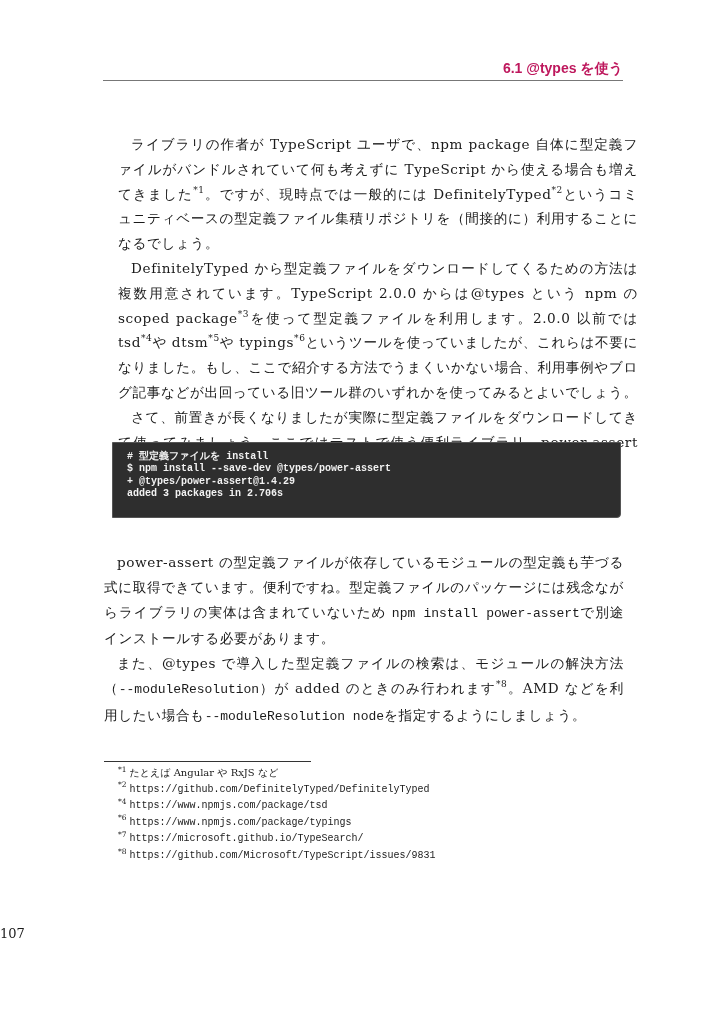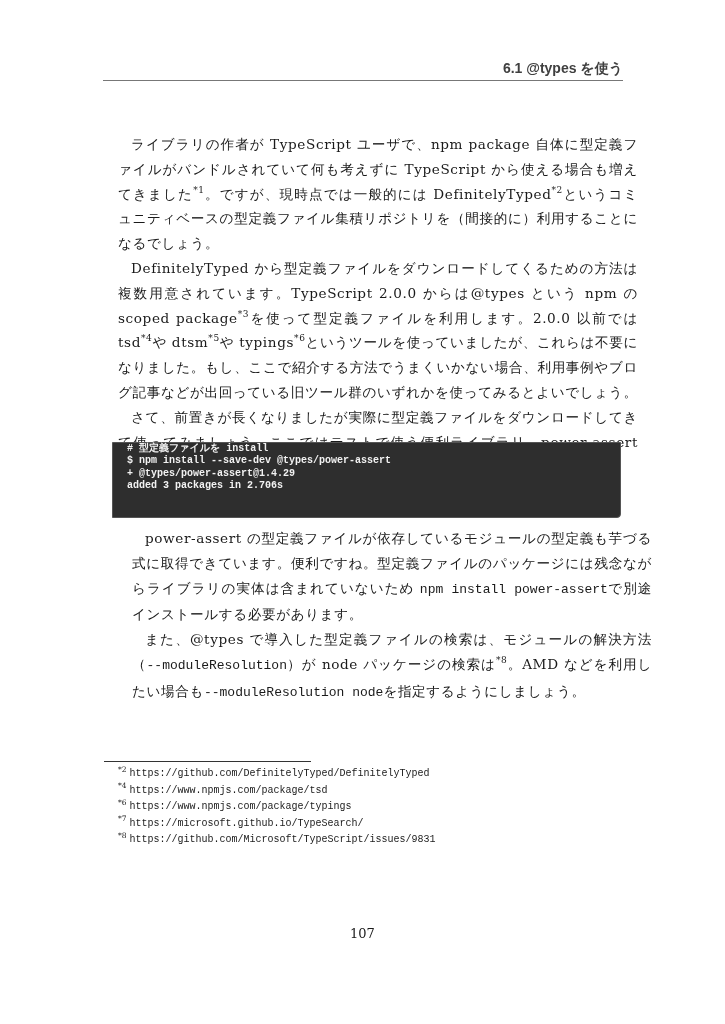--- a/index.html
+++ b/index.html
@@ -4,42 +4,42 @@
 <style>
   html, body { margin: 0; padding: 0; background: #ffffff; }
   body { width: 725px; height: 1024px; position: relative; overflow: hidden; color: #1a1a1a; }
   .serif { font-family: "DejaVu Serif", "Liberation Serif", serif; }
   .header {
     position: absolute; left: 103px; top: 58px; width: 520px; height: 22px;
     border-bottom: 1.5px solid #777;
   }
   .header-title {
     position: absolute; right: 0; top: 2px;
-    font-family: "Liberation Sans", "DejaVu Sans", sans-serif; font-weight: bold; font-size: 14px; color: #404040;
+    font-family: "Liberation Sans", "DejaVu Sans", sans-serif; font-weight: bold; font-size: 14px; color: #be185d;
   }
   .body { position: absolute; left: 104px; top: 132px; width: 520px; font-size: 13.6px; line-height: 24.8px; margin-left: 14px; }
   .p { margin: 0; text-indent: 13px; text-align: justify; letter-spacing: 0.6px; }
   .fn-ref { font-size: 9px; vertical-align: super; line-height: 0; }
   .inline-code { font-family: "Liberation Mono", "DejaVu Sans Mono", monospace; font-size: 13px; letter-spacing: 0; }
   .codeblock {
     position: absolute; left: 112px; top: 442px; width: 509px; height: 76px;
     background: #2e2e2e; border: 1px solid #555; border-radius: 0 0 4px 0;
-    box-sizing: border-box; padding: 0 0 0 14px;
+    box-sizing: border-box; padding: 8px 0 0 14px;
   }
   .code-line {
     font-family: "Liberation Mono", "DejaVu Sans Mono", monospace; font-weight: bold;
     font-size: 10px; line-height: 12.4px; color: #f2f2f2; white-space: pre;
   }
-  .body2 { position: absolute; left: 104px; top: 526px; width: 520px; font-size: 13.6px; line-height: 24.8px; margin-left: 28px; }
+  .body2 { position: absolute; left: 104px; top: 550px; width: 520px; font-size: 13.6px; line-height: 24.8px; }
   .fn-rule { position: absolute; left: 104px; top: 761px; width: 207px; border-top: 1px solid #333; }
   .footnotes { position: absolute; left: 118px; top: 765px; width: 505px; font-size: 10px; line-height: 15.6px; }
   .fn { margin: 0; padding-left: 16px; text-indent: -16px; }
   .fn-mark { font-size: 7.5px; vertical-align: super; line-height: 0; margin-right: 3px; }
   .fn-url { font-family: "Liberation Mono", "DejaVu Sans Mono", monospace; font-size: 10px; }
-  .page-number { position: absolute; left: 0; width: 725px; top: 926px; text-align: center; font-size: 13px; }
+  .page-number { position: absolute; left: 0; width: 725px; top: 926px; font-size: 13px; }
 </style>
 </head>
 <body>
 
 <div class="header">
   <span class="header-title">6.1 @types を使う</span>
 </div>
 
 <div class="body serif" id="body-top">
     <p class="p"><span>ライブラリの作者が TypeScript ユーザで、npm package 自体に型定義ファイルがバンドルされていて何も考えずに TypeScript から使える場合も増えてきました</span><span class="fn-ref">*1</span><span>。ですが、現時点では一般的には DefinitelyTyped</span><span class="fn-ref">*2</span><span>というコミュニティベースの型定義ファイル集積リポジトリを（間接的に）利用することになるでしょう。</span></p>
@@ -49,25 +49,26 @@
 
 <div class="codeblock" id="code-block">
     <div class="code-line"># 型定義ファイルを install</div>
     <div class="code-line">$ npm install --save-dev @types/power-assert</div>
     <div class="code-line">+ @types/power-assert@1.4.29</div>
     <div class="code-line">added 3 packages in 2.706s</div>
   </div>
 
 <div class="body2 serif" id="body-bottom">
     <p class="p"><span>power-assert の型定義ファイルが依存しているモジュールの型定義も芋づる式に取得できています。便利ですね。型定義ファイルのパッケージには残念ながらライブラリの実体は含まれていないため </span><span class="inline-code">npm install power-assert</span><span>で別途インストールする必要があります。</span></p>
-    <p class="p"><span>また、@types で導入した型定義ファイルの検索は、モジュールの解決方法（</span><span class="inline-code">--moduleResolution</span><span>）が node パッケージの検索は</span><span class="fn-ref">*8</span><span>。AMD などを利用したい場合も</span><span class="inline-code">--moduleResolution node</span><span>を指定するようにしましょう。</span></p>
+    <p class="p"><span>また、@types で導入した型定義ファイルの検索は、モジュールの解決方法（</span><span class="inline-code">--moduleResolution</span><span>）が added のときのみ行われます</span><span class="fn-ref">*8</span><span>。AMD などを利用したい場合も</span><span class="inline-code">--moduleResolution node</span><span>を指定するようにしましょう。</span></p>
   </div>
 
 <div class="fn-rule"></div>
 <div class="footnotes serif" id="footnotes">
+    <p class="fn"><span class="fn-mark">*1</span><span>たとえば Angular や RxJS など</span></p>
     <p class="fn"><span class="fn-mark">*2</span><span class="fn-url">https://github.com/DefinitelyTyped/DefinitelyTyped</span></p>
     <p class="fn"><span class="fn-mark">*4</span><span class="fn-url">https://www.npmjs.com/package/tsd</span></p>
     <p class="fn"><span class="fn-mark">*6</span><span class="fn-url">https://www.npmjs.com/package/typings</span></p>
     <p class="fn"><span class="fn-mark">*7</span><span class="fn-url">https://microsoft.github.io/TypeSearch/</span></p>
     <p class="fn"><span class="fn-mark">*8</span><span class="fn-url">https://github.com/Microsoft/TypeScript/issues/9831</span></p>
   </div>
 
 <div class="page-number serif">107</div>
 
 </body></html>

